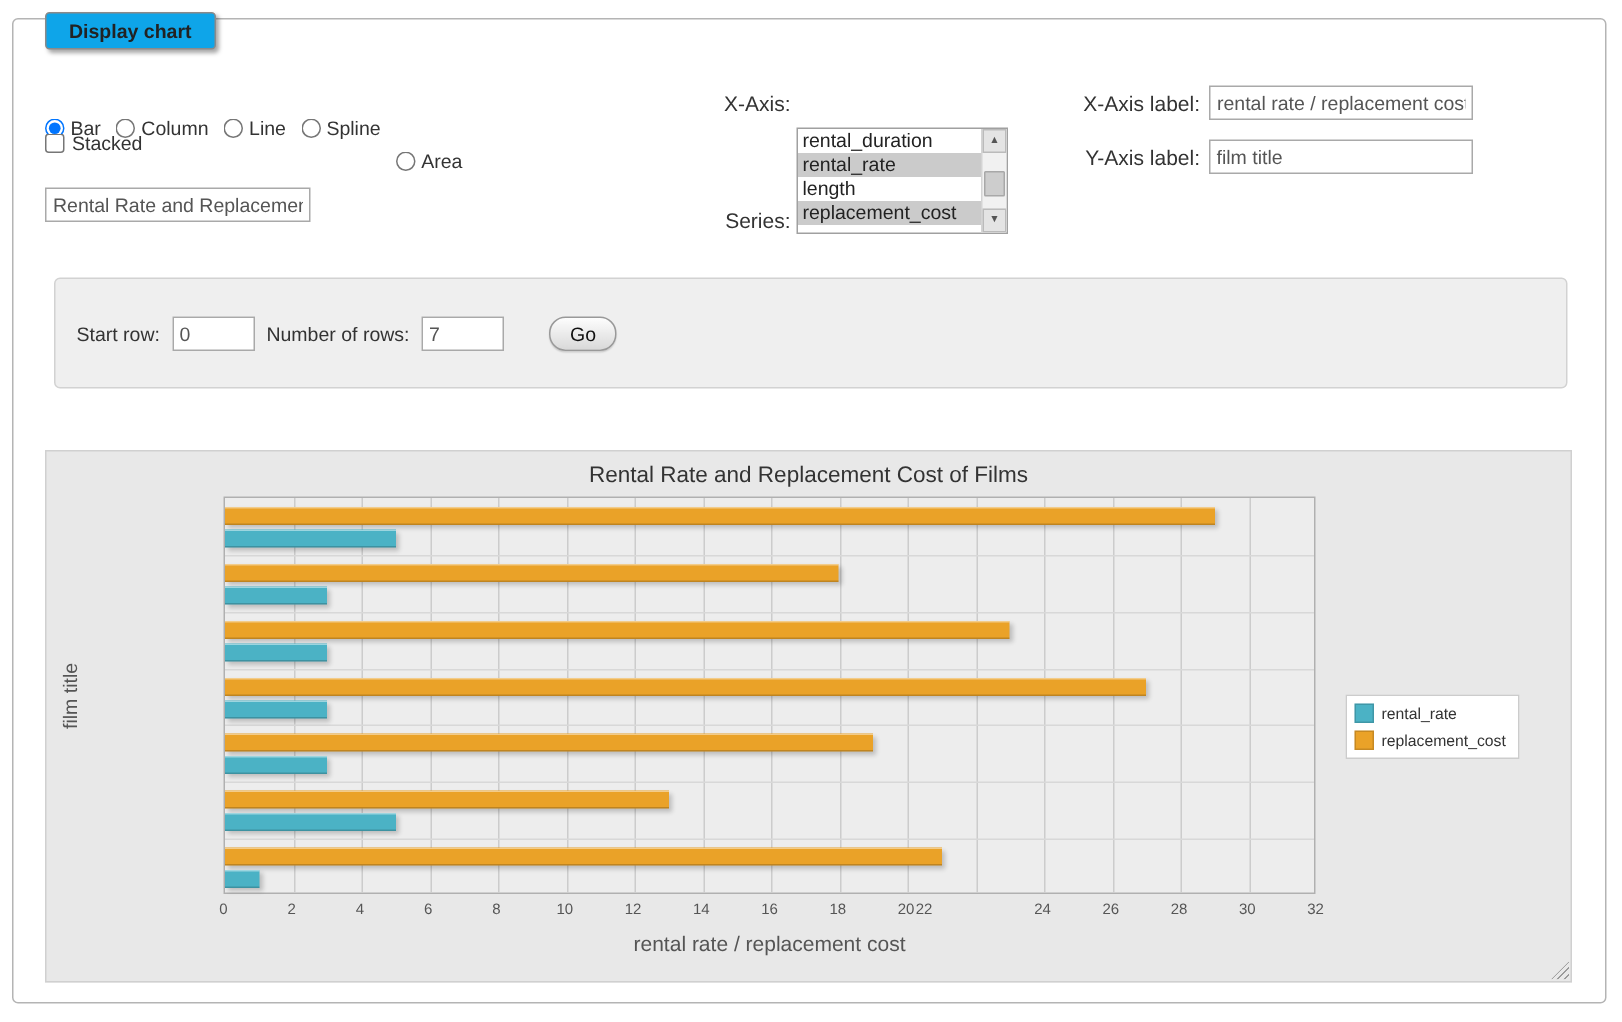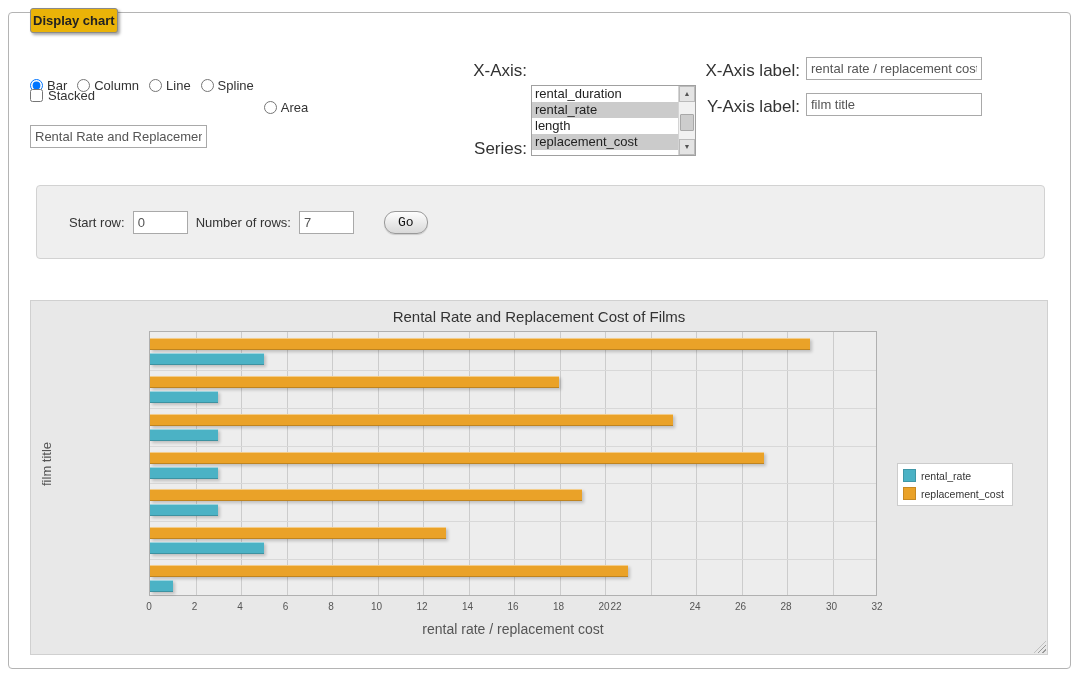--- a/index.html
+++ b/index.html
@@ -8,49 +8,49 @@
     position: relative; width: 1081px; height: 681px;
     background: #fff; font-family: "Liberation Sans", sans-serif; overflow: hidden;
   }
   
   .fieldset-box {
     position: absolute; left: 8px; top: 12px; width: 1063px; height: 657px;
     border: 1px solid #b4b4b4; border-radius: 4px; background: #fff;
   }
   .legend-box {
     position: absolute; left: 30px; top: 8px; z-index: 3;
-    background: #eab308; border: 1px solid #8a8a8a; border-radius: 3px;
-    padding: 4px 2px; font-size: 13px; font-weight: bold; color: #222;
+    background: #0ea5e9; border: 1px solid #8a8a8a; border-radius: 3px;
+    padding: 4px 15px; font-size: 13px; font-weight: bold; color: #222;
     box-shadow: 2px 2px 3px rgba(0,0,0,0.35);
   }
   
   .chart-type-group {
     position: absolute; left: 30px; top: 56px; display: flex; gap: 10px;
     font-size: 13px; color: #333; align-items: center;
   }
   .chart-type-group label { display: flex; align-items: center; gap: 4px; }
   .stacked-row {
     position: absolute; left: 30px; top: 88px; display: flex; align-items: center;
     gap: 5px; font-size: 13px; color: #333;
   }
   input[type=text] {
     border: 1px solid #a9a9a9; padding: 2px 4px; font-size: 13px; color: #555;
     font-family: "Liberation Sans", sans-serif; background: #fff; height: 23px;
   }
   .title-input { position: absolute; left: 30px; top: 125px; width: 177px; }
-  .form-label { position: absolute; font-size: 17px; color: #333; text-align: right; }
+  .form-label { position: absolute; font-size: 14px; color: #333; text-align: right; }
   .lbl-xaxis { left: 440px; top: 61px; width: 87px; }
   .x-axis-select {
     position: absolute; left: 531px; top: 57px; width: 152px; height: 23px;
     font-size: 13px; font-family: "Liberation Sans", sans-serif; color: #222;
     border: 1px solid #a9a9a9; background: #fff;
   }
   .lbl-series { left: 440px; top: 139px; width: 87px; }
   .series-listbox {
-    position: absolute; left: 531px; top: 85px; width: 165px; height: 71px;
+    position: absolute; left: 531px; top: 85px; width: 141px; height: 71px;
     border: 1px solid #a0a0a0; background: #fff; overflow: hidden; font-size: 13px;
   }
   .lb-items { position: absolute; left: 0; top: 0; right: 17px; }
   .lb-item { height: 16px; line-height: 16px; padding: 0 3px; white-space: nowrap;
              overflow: hidden; color: #222; }
   .lb-item.sel { background: #cbcbcb; }
   .sb { position: absolute; top: 0; right: 0; width: 17px; height: 100%;
         background: #f1f1f1; border-left: 1px solid #d4d4d4; }
   .sb-btn { position: absolute; left: 0; width: 16px; height: 16px; background: #e4e4e4;
             border: 1px solid #bbb; font-size: 7px; color: #555; text-align: center;
@@ -59,27 +59,27 @@
   .sb-thumb { position: absolute; left: 1px; top: 28px; width: 14px; height: 17px;
               background: #cdcdcd; border: 1px solid #a8a8a8; border-radius: 1px; }
   .lbl-xaxislabel { left: 705px; top: 61px; width: 95px; }
   .x-axis-label-input { position: absolute; left: 806px; top: 57px; width: 176px; }
   .lbl-yaxislabel { left: 705px; top: 97px; width: 95px; }
   .y-axis-label-input { position: absolute; left: 806px; top: 93px; width: 176px; }
   
   .rows-box {
     position: absolute; left: 36px; top: 185px; width: 1009px; height: 74px;
     background: #efefef; border: 1px solid #d2d2d2; border-radius: 4px;
-    display: flex; align-items: center; padding-left: 32px; gap: 8px;
+    display: flex; align-items: center; padding-left: 14px; gap: 8px;
     font-size: 13px; color: #333;
   }
   .small-input { width: 55px; }
   .go-button {
     margin-left: 22px; padding: 3px 13px; font-size: 13px; color: #111;
-    font-family: Liberation Mono, monospace;
+    font-family: Liberation Sans, sans-serif;
     border: 1px solid #999; border-radius: 11px;
     background: linear-gradient(#fdfdfd, #d9d9d9);
     box-shadow: 0 1px 1px rgba(0,0,0,0.15); cursor: pointer;
   }
   
   .chart-box {
     position: absolute; left: 30px; top: 300px; width: 1018px; height: 355px;
     background: #e8e8e8; border: 1px solid #d0d0d0;
   }
   .chart-title { position: absolute; left: 0; top: 7px; width: 100%; text-align: center;

